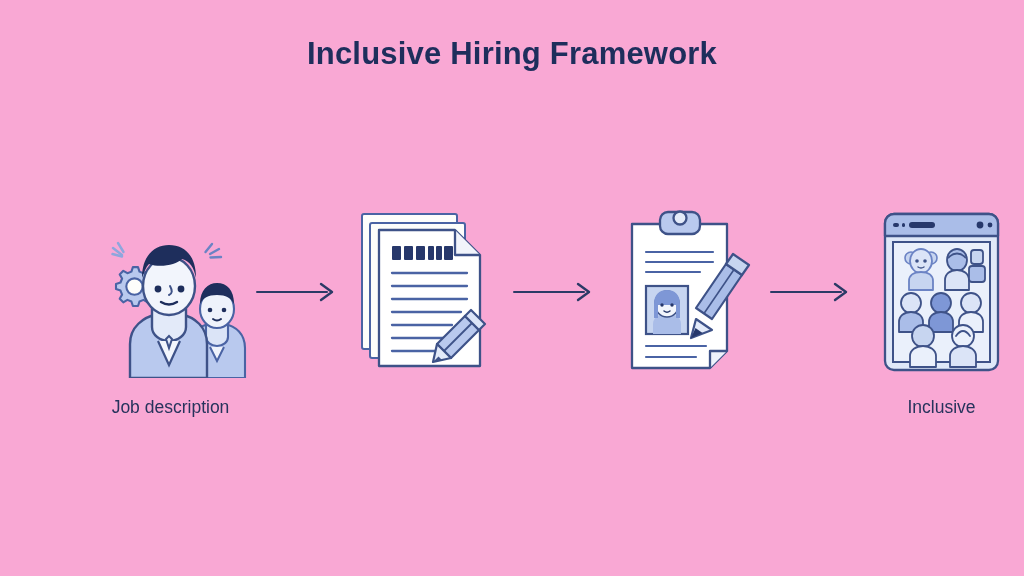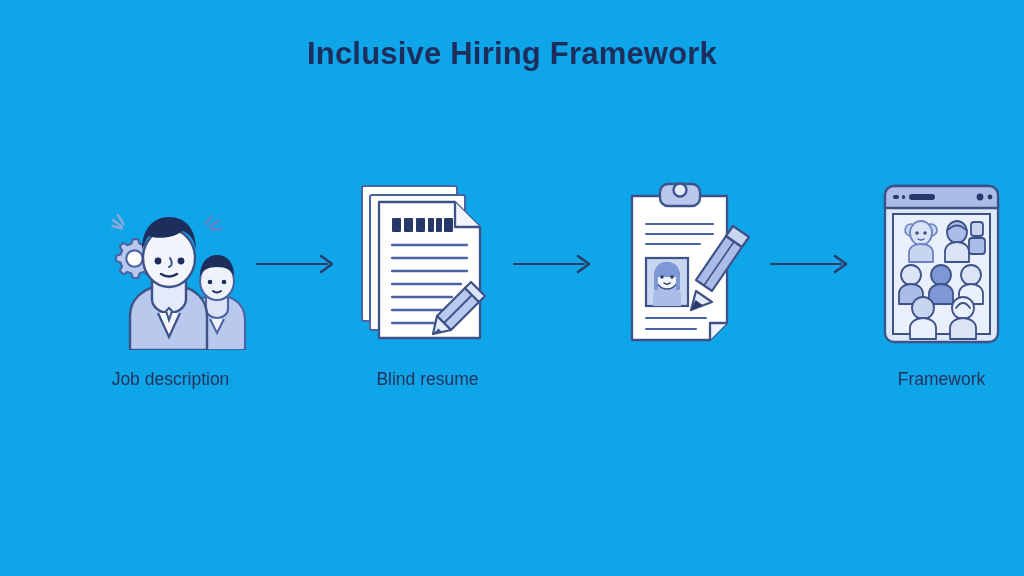--- a/index.html
+++ b/index.html
@@ -11,38 +11,38 @@
     height: 576px;
     background: #fdfdfb;
     font-family: "Liberation Sans", sans-serif;
     overflow: hidden;
     position: relative;
   }
 
   .slide {
     position: absolute;
     inset: 0;
-    background: #0ea5e9;
+    background: #f9a8d4;
   }
 
   .title {
     position: absolute;
     top: 36px;
     left: 0;
     width: 1024px;
     text-align: center;
     font-size: 31px;
     font-weight: bold;
     color: #1e2e5c;
     letter-spacing: 0.2px;
   }
 
   .flow {
     position: absolute;
-    top: 178px;
+    top: 206px;
     left: 88px;
     width: 860px;
     height: 250px;
     display: flex;
     align-items: flex-start;
     justify-content: space-between;
   }
 
   .step {
     width: 172px;
@@ -172,21 +172,20 @@
 
           <g>
             <path d="M120 110 l14 14 l-28 28 l-14-14 z" fill="#b9c9ee" stroke="#3e5288" stroke-width="2.2" stroke-linejoin="round"></path>
             <path d="M127 117 l-28 28" stroke="#3e5288" stroke-width="1.8"></path>
             <path d="M92 138 l14 14 l-18 4 z" fill="#e3eaf9" stroke="#3e5288" stroke-width="2.2" stroke-linejoin="round"></path>
             <path d="M88 156 l5.5-5.5 l4 4 z" fill="#3e5288"></path>
             <path d="M120 110 l14 14 l6-6 l-14-14 z" fill="#dbe4f7" stroke="#3e5288" stroke-width="2.2" stroke-linejoin="round"></path>
           </g>
         </svg>
       </div>
-      <div class="step-label">Blind resume</div>
     </div>
 
     <div class="arrow-wrap">
       <svg width="88" height="24" viewBox="0 0 88 24">
         <path d="M2 12 L72 12" stroke="#2b3a66" stroke-width="2" stroke-linecap="round" fill="none"></path>
         <path d="M66 4 L77 12 L66 20" stroke="#2b3a66" stroke-width="2.4" fill="none" stroke-linecap="round" stroke-linejoin="round"></path>
       </svg>
     </div>
 
     <div class="step">
@@ -290,17 +289,17 @@
             <circle cx="64" cy="130" r="11" fill="#c7d5f0" stroke="#3e5288" stroke-width="1.8"></circle>
             <path d="M51 161 l0-11 c0-6 6-10 13-10 c7 0 13 4 13 10 l0 11 z" fill="#eaf0fb" stroke="#3e5288" stroke-width="1.8" stroke-linejoin="round"></path>
           </g>
           <g>
             <circle cx="104" cy="130" r="11" fill="#eaf0fb" stroke="#3e5288" stroke-width="1.8"></circle>
             <path d="M97 130 q7-10 14 0" stroke="#3e5288" stroke-width="1.8" fill="none" stroke-linecap="round"></path>
             <path d="M91 161 l0-11 c0-6 6-10 13-10 c7 0 13 4 13 10 l0 11 z" fill="#dbe4f7" stroke="#3e5288" stroke-width="1.8" stroke-linejoin="round"></path>
           </g>
         </svg>
       </div>
-      <div class="step-label">Framework</div>
+      <div class="step-label">Inclusive</div>
     </div>
 
   </div>
 </div>
 
 </body></html>

